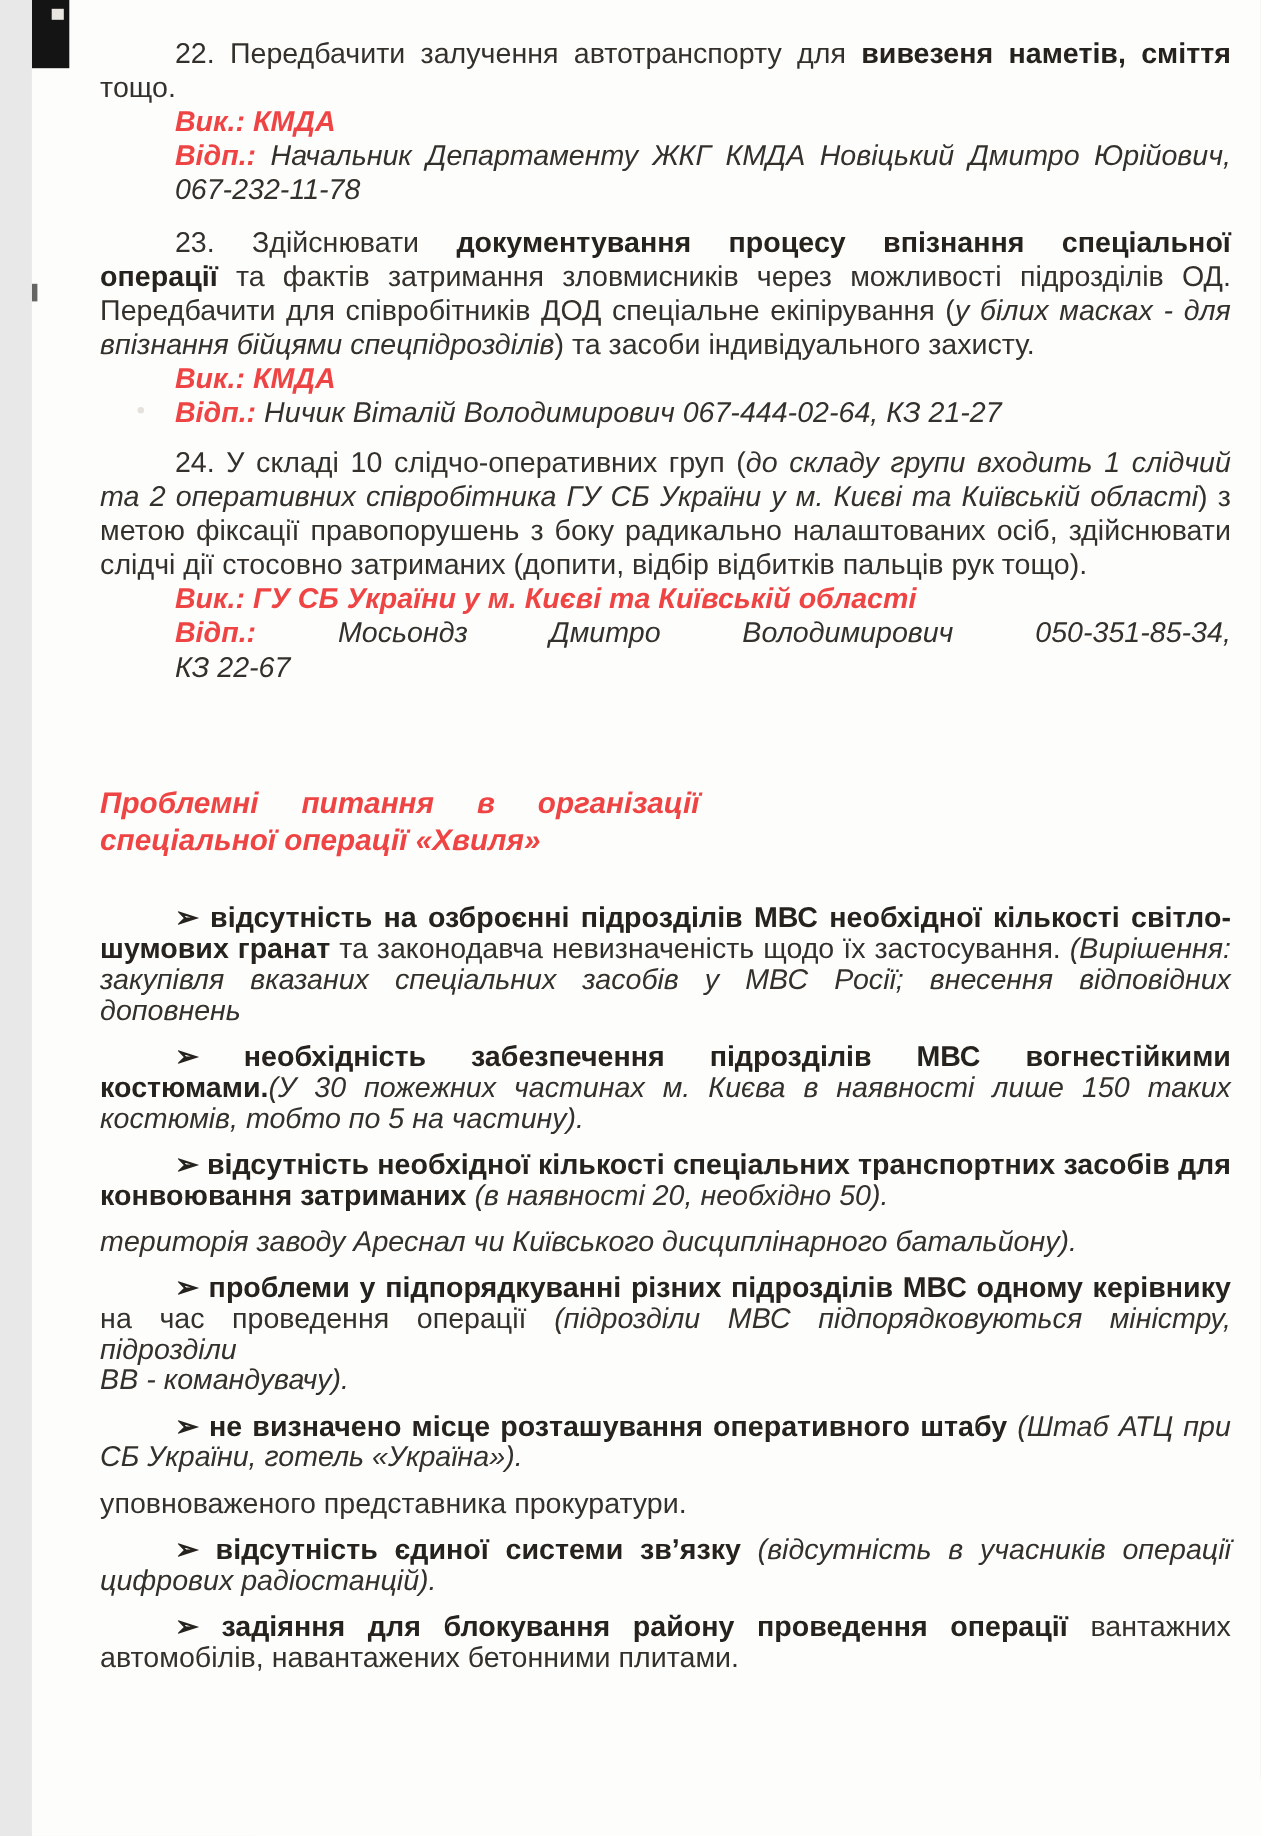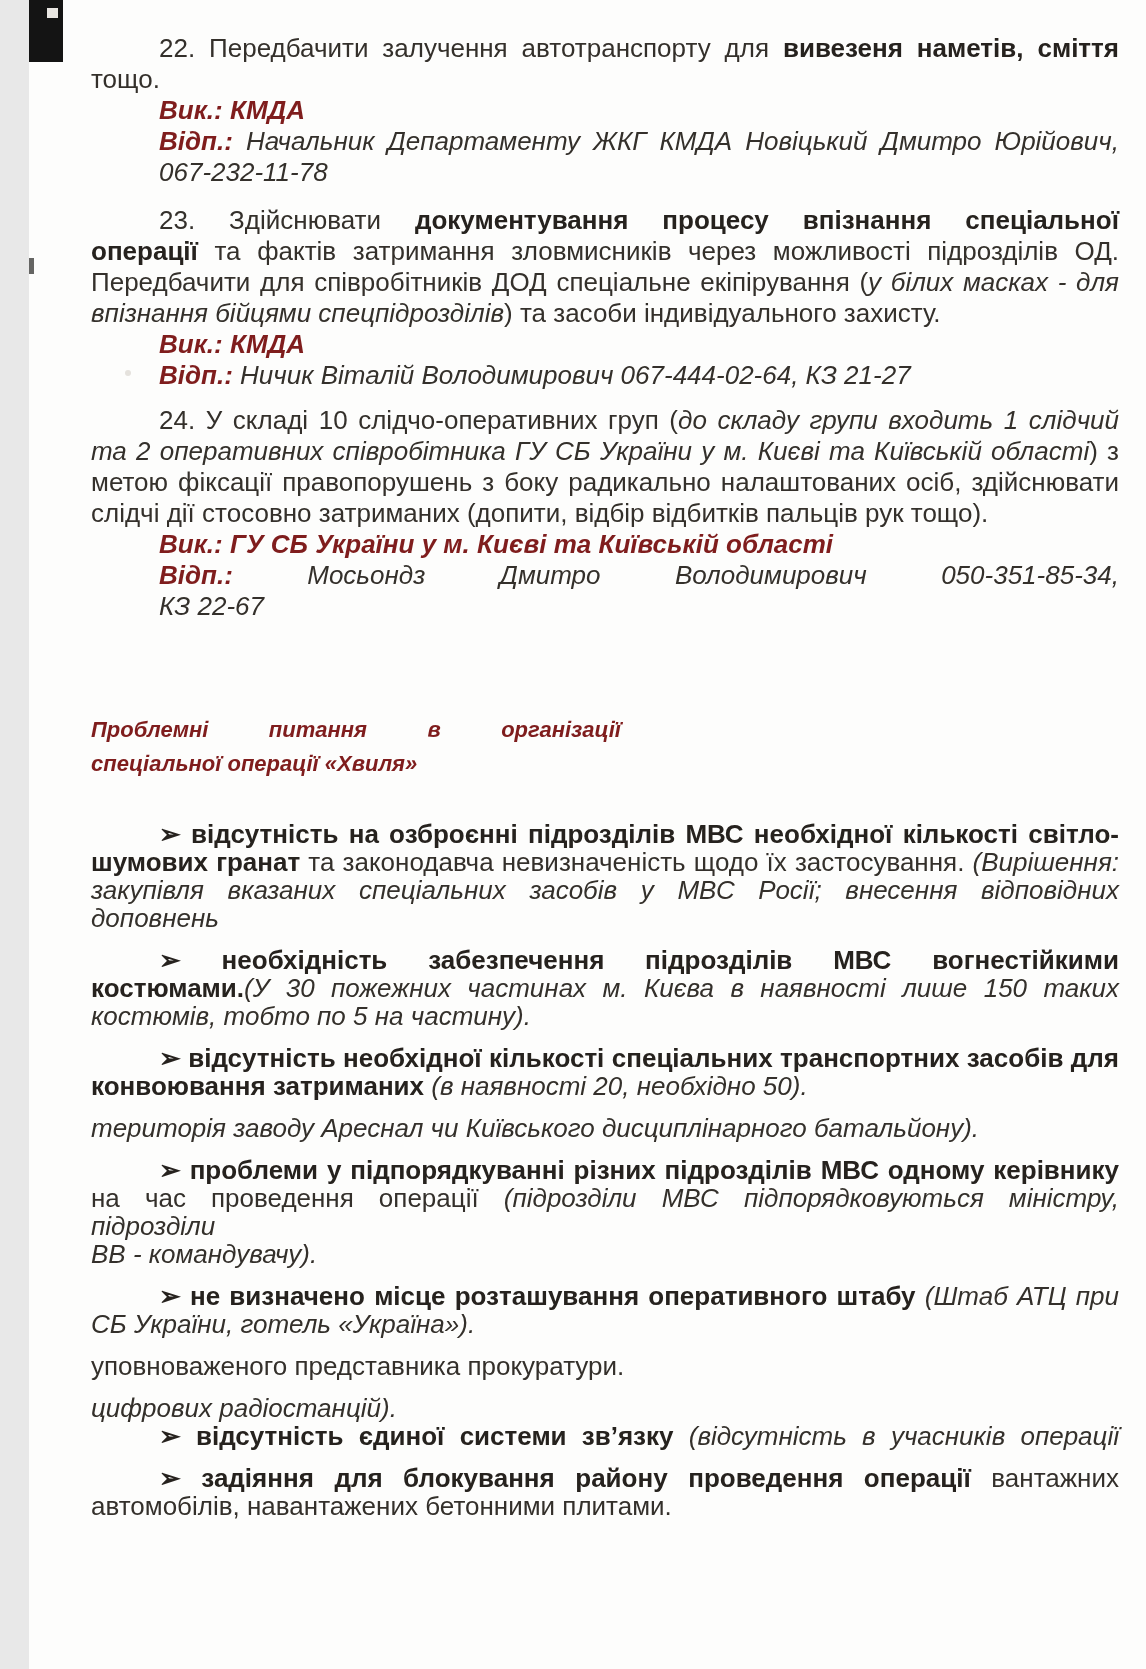--- a/index.html
+++ b/index.html
@@ -15,29 +15,29 @@
     position:absolute;left:62px;top:33px;width:1028px;
   }
   .blk{margin:0;}
   .line{
     font-size:26px;
     line-height:31px;
     white-space:normal;
     text-align:left;
   }
   .bullet .line{line-height:28px;}
-  .heading .line{font-size:22px;line-height:34px;gap:39px;}
+  .heading .line{font-size:27px;line-height:34px;gap:39px;}
   .line.indent{text-indent:68px;}
   .line.fill{text-align:justify;text-align-last:justify;}
   .line.between{display:flex;justify-content:space-between;text-indent:0;}
   .line.between.indent{padding-left:68px;}
   .seg.s-r{font-weight:400;font-style:normal;}
   .seg.s-b{font-weight:700;font-style:normal;color:#26221e;}
   .seg.s-i{font-weight:400;font-style:italic;}
-  .seg.s-bi{font-weight:700;font-style:italic;color:#7f1d1d;}
+  .seg.s-bi{font-weight:700;font-style:italic;color:#ef4444;}
   
   .corner-mark{position:absolute;left:0;top:0;width:34px;height:62px;background:#141414;}
   .edge-tick{position:absolute;left:0;top:258px;width:5px;height:16px;background:#4a4a48;opacity:.85;}
   .speck-a{position:absolute;left:18px;top:8px;width:11px;height:10px;background:#e9e6e2;}
   .speck-b{position:absolute;left:1130px;top:876px;width:8px;height:11px;background:#dcd8d2;}
   .speck-c{position:absolute;left:96px;top:370px;width:6px;height:6px;background:#e5e2dd;border-radius:50%;}
 </style>
 </head>
 <body>
 
@@ -110,21 +110,21 @@
         <div class="line"><span class="seg s-i">ВВ - командувачу).</span></div>
       </div>
       <div class="blk bullet" style="margin-top: 14px;">
         <div class="line indent fill"><span class="seg s-b">➢ не визначено місце розташування оперативного штабу </span><span class="seg s-i">(Штаб АТЦ при</span></div>
         <div class="line"><span class="seg s-i">СБ України, готель «Україна»).</span></div>
       </div>
       <div class="blk bullet" style="margin-top: 14px;">
         <div class="line"><span class="seg s-r">уповноваженого представника прокуратури.</span></div>
       </div>
       <div class="blk bullet" style="margin-top: 14px;">
+        <div class="line indent fill"><span class="seg s-b">➢ відсутність єдиної системи зв’язку </span><span class="seg s-i">(відсутність в учасників операції</span></div>
         <div class="line"><span class="seg s-i">цифрових радіостанцій).</span></div>
-        <div class="line indent fill"><span class="seg s-b">➢ відсутність єдиної системи зв’язку </span><span class="seg s-i">(відсутність в учасників операції</span></div>
       </div>
       <div class="blk bullet" style="margin-top: 14px;">
         <div class="line indent fill"><span class="seg s-b">➢ задіяння для блокування району проведення операції </span><span class="seg s-r">вантажних</span></div>
         <div class="line"><span class="seg s-r">автомобілів, навантажених бетонними плитами.</span></div>
       </div>
     </div>
 </div>
 
 </body></html>

